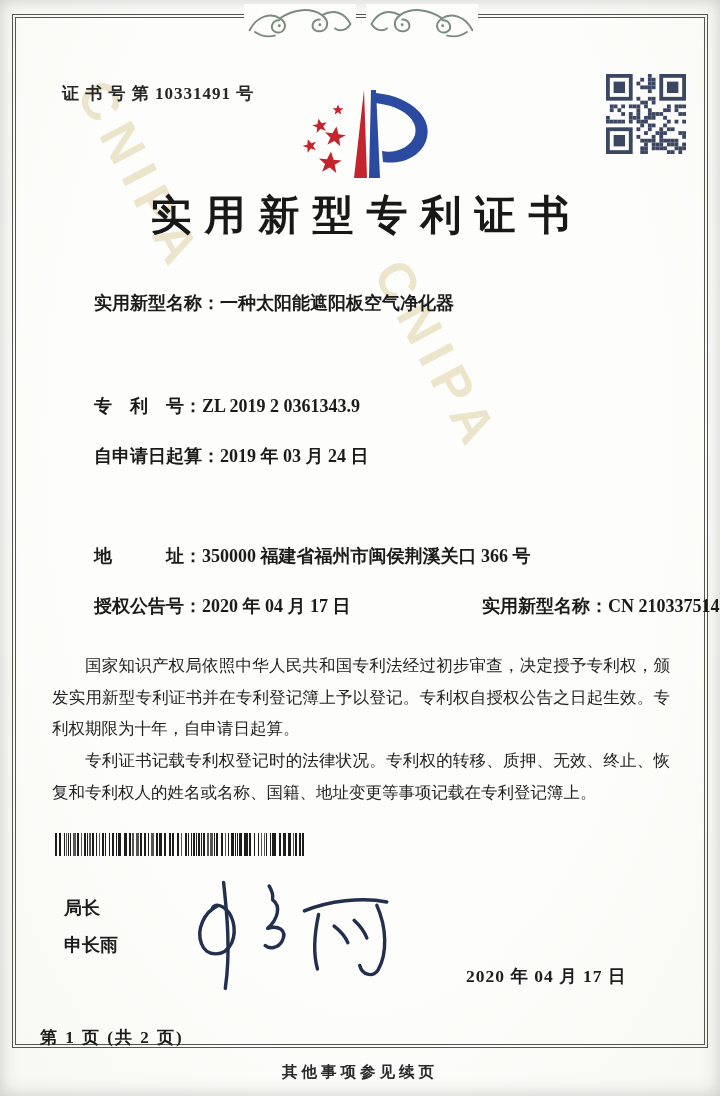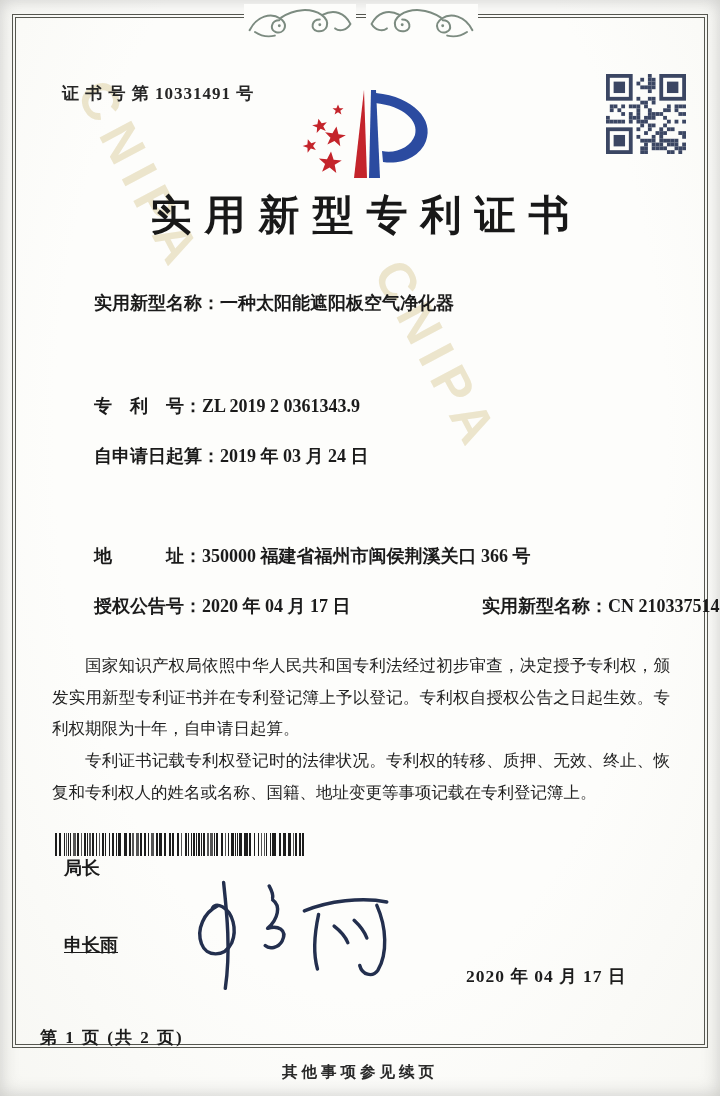--- a/index.html
+++ b/index.html
@@ -47,22 +47,22 @@
   .f-grant2{position:absolute;left:388px;}
   
   .legal{
     position:absolute;left:52px;top:638px;width:618px;
     font-size:16.5px;line-height:1.92;color:#222;text-align:justify;margin-top:12px;
   }
   .legal p{margin:0;text-indent:2em;font-weight:500;}
   
   .barcode{position:absolute;left:55px;top:833px;width:254px;height:23px;}
   
-  .sig-role{position:absolute;left:64px;top:856px;font-size:18px;font-weight:600;}
-  .sig-name{position:absolute;left:64px;top:933px;font-size:18px;font-weight:600;text-decoration:underline;}
+  .sig-role{position:absolute;left:64px;top:896px;font-size:18px;font-weight:600;}
+  .sig-name{position:absolute;left:64px;top:933px;font-size:18px;font-weight:600;}
   .sig-hand{position:absolute;left:178px;top:872px;width:232px;height:122px;transform:rotate(-2deg);}
   .grant-date{position:absolute;left:466px;top:964px;font-size:17.5px;font-weight:600;letter-spacing:1px;}
   
   .pageno{position:absolute;left:0;top:1026px;width:100%;font-size:17px;font-weight:600;letter-spacing:2px;padding-left:40px;}
   .footnote{position:absolute;left:0;top:1062px;width:100%;text-align:center;font-size:15.5px;font-weight:600;letter-spacing:4px;color:#2a2a2a;}
 </style>
 </head>
 <body>
 
 <div class="page">

